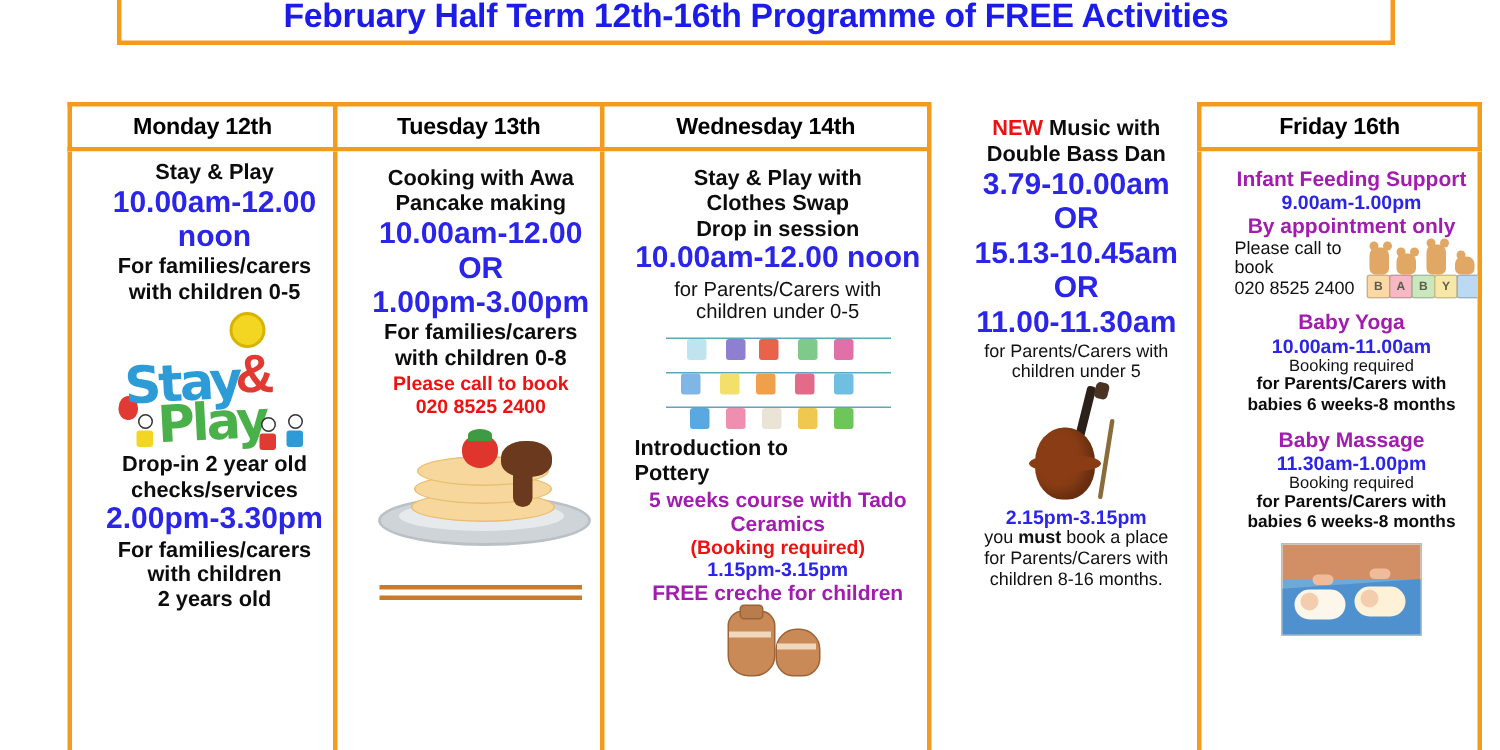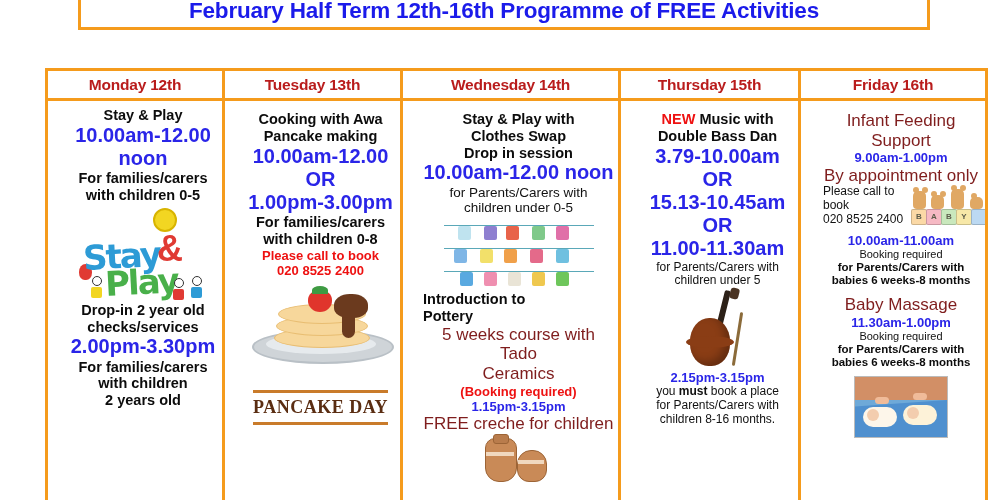--- a/index.html
+++ b/index.html
@@ -40,40 +40,40 @@
 
   .dayhead{
     height:33px;box-sizing:border-box;
     border:3px solid #f59b1c;
     border-right-width:0;
     display:flex;align-items:center;justify-content:center;
     background:#fff;
   }
   .col:last-child .dayhead{border-right-width:3px;}
   .dayhead span{
-    font-size:15.5px;font-weight:bold;color:#b91c1c;letter-spacing:-.2px;
+    font-size:15.5px;font-weight:bold;color:#000000;letter-spacing:-.2px;
   }
 
   .daybody{
     flex:1 1 auto;box-sizing:border-box;
     border-left:3px solid #f59b1c;
     border-right:0;
     border-bottom:0;
     background:#fff;
     padding:6px 4px 0 20px;
     text-align:center;
     overflow:hidden;
     position:relative;
   }
   .col:last-child .daybody{border-right:3px solid #f59b1c;}
 
   
   .ln{display:block;line-height:1.16;}
   .b   {font-weight:bold;color:#0c0c0c;font-size:14.5px;}
-  .bsm {font-weight:normal;color:#7f1d1d;font-size:17px;}
+  .bsm {font-weight:bold;color:#a21caf;font-size:14px;}
   .bxs {font-weight:bold;color:#0c0c0c;font-size:11.5px;}
   .blue{font-weight:bold;color:#2a25e8;font-size:20px;}
   .bluesm{font-weight:bold;color:#2a25e8;font-size:13px;}
   .red {font-weight:bold;color:#ee1111;font-size:13px;}
   .reg {color:#111;font-size:13.5px;font-weight:normal;}
   .regsm{color:#111;font-size:12px;font-weight:normal;}
   .regxs{color:#111;font-size:11px;font-weight:normal;}
   .newtag{color:#ee1111;font-weight:bold;}
   .gap4{height:4px;}
   .gap6{height:6px;}
@@ -235,21 +235,20 @@
           <div class="pk-plate2"></div>
           <div class="pk-s pk-s1"></div>
           <div class="pk-s pk-s2"></div>
           <div class="pk-s pk-s3"></div>
           <div class="pk-choc2"></div>
           <div class="pk-choc"></div>
           <div class="pk-straw"></div>
           <div class="pk-leaf"></div>
         </div>
         <div class="pk-rule"></div>
-        <div class="pk-label">PANCAKE DAY</div>
         <div class="pk-rule"></div>
       </div>
     </div>
 
     <div class="col c2">
       <div class="dayhead">
         <span>Wednesday 14th</span>
       </div>
       <div class="daybody">
         <div class="gap4"></div>
@@ -299,23 +298,20 @@
           <div class="pot pot-a"></div>
           <div class="pot pot-neck"></div>
           <div class="pot pot-b"></div>
           <div class="pot-stripe" style="left:15px;top:16px;width:28px;height:4px;"></div>
           <div class="pot-stripe" style="left:47px;top:24px;width:26px;height:4px;"></div>
         </div>
       </div>
     </div>
 
     <div class="col c3">
-      <div class="dayhead">
-        <span>Thursday 15th</span>
-      </div>
       <div class="daybody">
         <div class="gap4"></div>
         <span class="ln b"><span class="newtag">NEW</span> <span>Music with</span></span>
         <span class="ln b">Double Bass Dan</span>
         <span class="ln blue">3.79-10.00am</span>
         <span class="ln blue">OR</span>
         <span class="ln blue">15.13-10.45am</span>
         <span class="ln blue">OR</span>
         <span class="ln blue">11.00-11.30am</span>
         <span class="ln regsm">for Parents/Carers with</span>
@@ -375,20 +371,21 @@
             <div class="tb-block" style="left:45px;background:#f7e8a8;">
                 <span>Y</span>
               </div>
             <div class="tb-block" style="left:60px;background:#bcd9f2;">
                 <span></span>
               </div>
           </div>
         </div>
 
         <div class="gap6"></div>
+        <span class="ln bsm">Baby Yoga</span>
         <span class="ln bluesm">10.00am-11.00am</span>
         <span class="ln regxs">Booking required</span>
         <span class="ln bxs">for Parents/Carers with</span>
         <span class="ln bxs">babies 6 weeks-8 months</span>
 
         <div class="gap8"></div>
         <span class="ln bsm">Baby Massage</span>
         <span class="ln bluesm">11.30am-1.00pm</span>
         <span class="ln regxs">Booking required</span>
         <span class="ln bxs">for Parents/Carers with</span>

